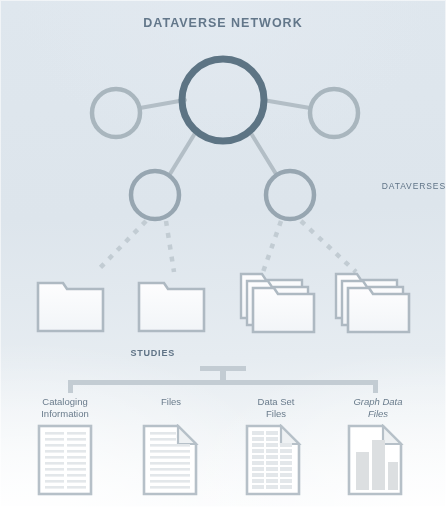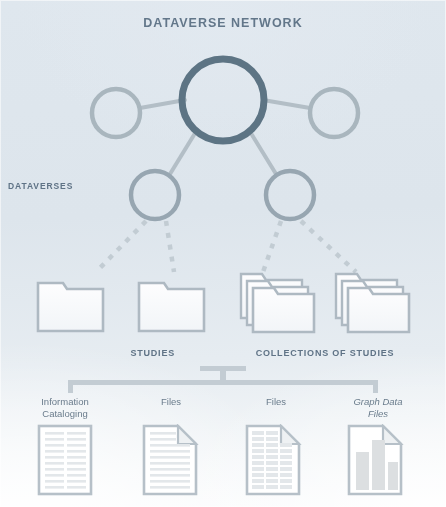--- a/index.html
+++ b/index.html
@@ -17,22 +17,22 @@
     box-shadow:inset 0 0 0 1px rgba(255,255,255,0.55);
   }
   .abs{position:absolute;}
   svg{display:block;}
   
   .ttl{
     position:absolute;left:0;right:0;top:16px;text-align:center;
     font-size:12.5px;font-weight:bold;letter-spacing:1.0px;color:#63778a;
   }
   .dvlabel{
-    position:absolute;left:8px;right:0;top:181px;text-align:left;
-    font-size:8.5px;font-weight:bold;letter-spacing:0.9px;color:#5f7386;
+    position:absolute;left:1px;right:0;top:181px;text-align:right;
+    font-size:8.5px;font-weight:normal;letter-spacing:0.9px;color:#5f7386;
   }
   .seclabel{
     position:absolute;font-size:9px;font-weight:bold;letter-spacing:0.8px;color:#5f7386;
     text-align:center;white-space:nowrap;
   }
   .studies-lbl{left:55px;top:348px;width:120px;text-align:right;}
   .coll-lbl{left:235px;top:348px;width:180px;}
   .filelbl{
     position:absolute;top:396px;width:110px;text-align:center;
     font-size:9.5px;line-height:12px;color:#6a7c8c;
@@ -97,40 +97,40 @@
     </g>
 
     <g>
       <path d="M336,4 H357 L361,10 H397 V48 H336 Z" fill="url(#folderGrad)" stroke="#aeb9c2" stroke-width="2.4" stroke-linejoin="miter"></path>
       <path d="M342,11 H363 L367,17 H403 V55 H342 Z" fill="url(#folderGrad)" stroke="#aeb9c2" stroke-width="2.4" stroke-linejoin="miter"></path>
       <path d="M348,18 H369 L373,24 H409 V62 H348 Z" fill="url(#folderGrad)" stroke="#aeb9c2" stroke-width="2.6" stroke-linejoin="miter"></path>
     </g>
   </svg>
 
   <div class="seclabel studies-lbl">STUDIES</div>
-  <div class="seclabel coll-lbl">COLLECTIONS OF STUDIES</div>
 
   <svg class="abs" style="left:0;top:366;" width="446" height="28" viewBox="0 0 446 28">
     <g fill="#c3ccd3">
       <rect x="200" y="0" width="46" height="5" rx="0"></rect>
       <rect x="220" y="4" width="6" height="11"></rect>
       <rect x="68" y="14" width="310" height="5"></rect>
       <rect x="68" y="14" width="5" height="13"></rect>
       <rect x="373" y="14" width="5" height="13"></rect>
     </g>
   </svg>
 
   <div class="filelbl l1">
+    <span>Cataloging</span>
     <span>Information</span>
-    <span>Cataloging</span>
   </div>
   <div class="filelbl l2">
     <span>Files</span>
   </div>
   <div class="filelbl l3">
+    <span>Data Set</span>
     <span>Files</span>
   </div>
   <div class="filelbl l4">
     <span>Graph Data</span>
     <span>Files</span>
   </div>
 
   <svg class="abs" style="left:0;top:424;" width="446" height="78" viewBox="0 0 446 78">
 
     <g>

